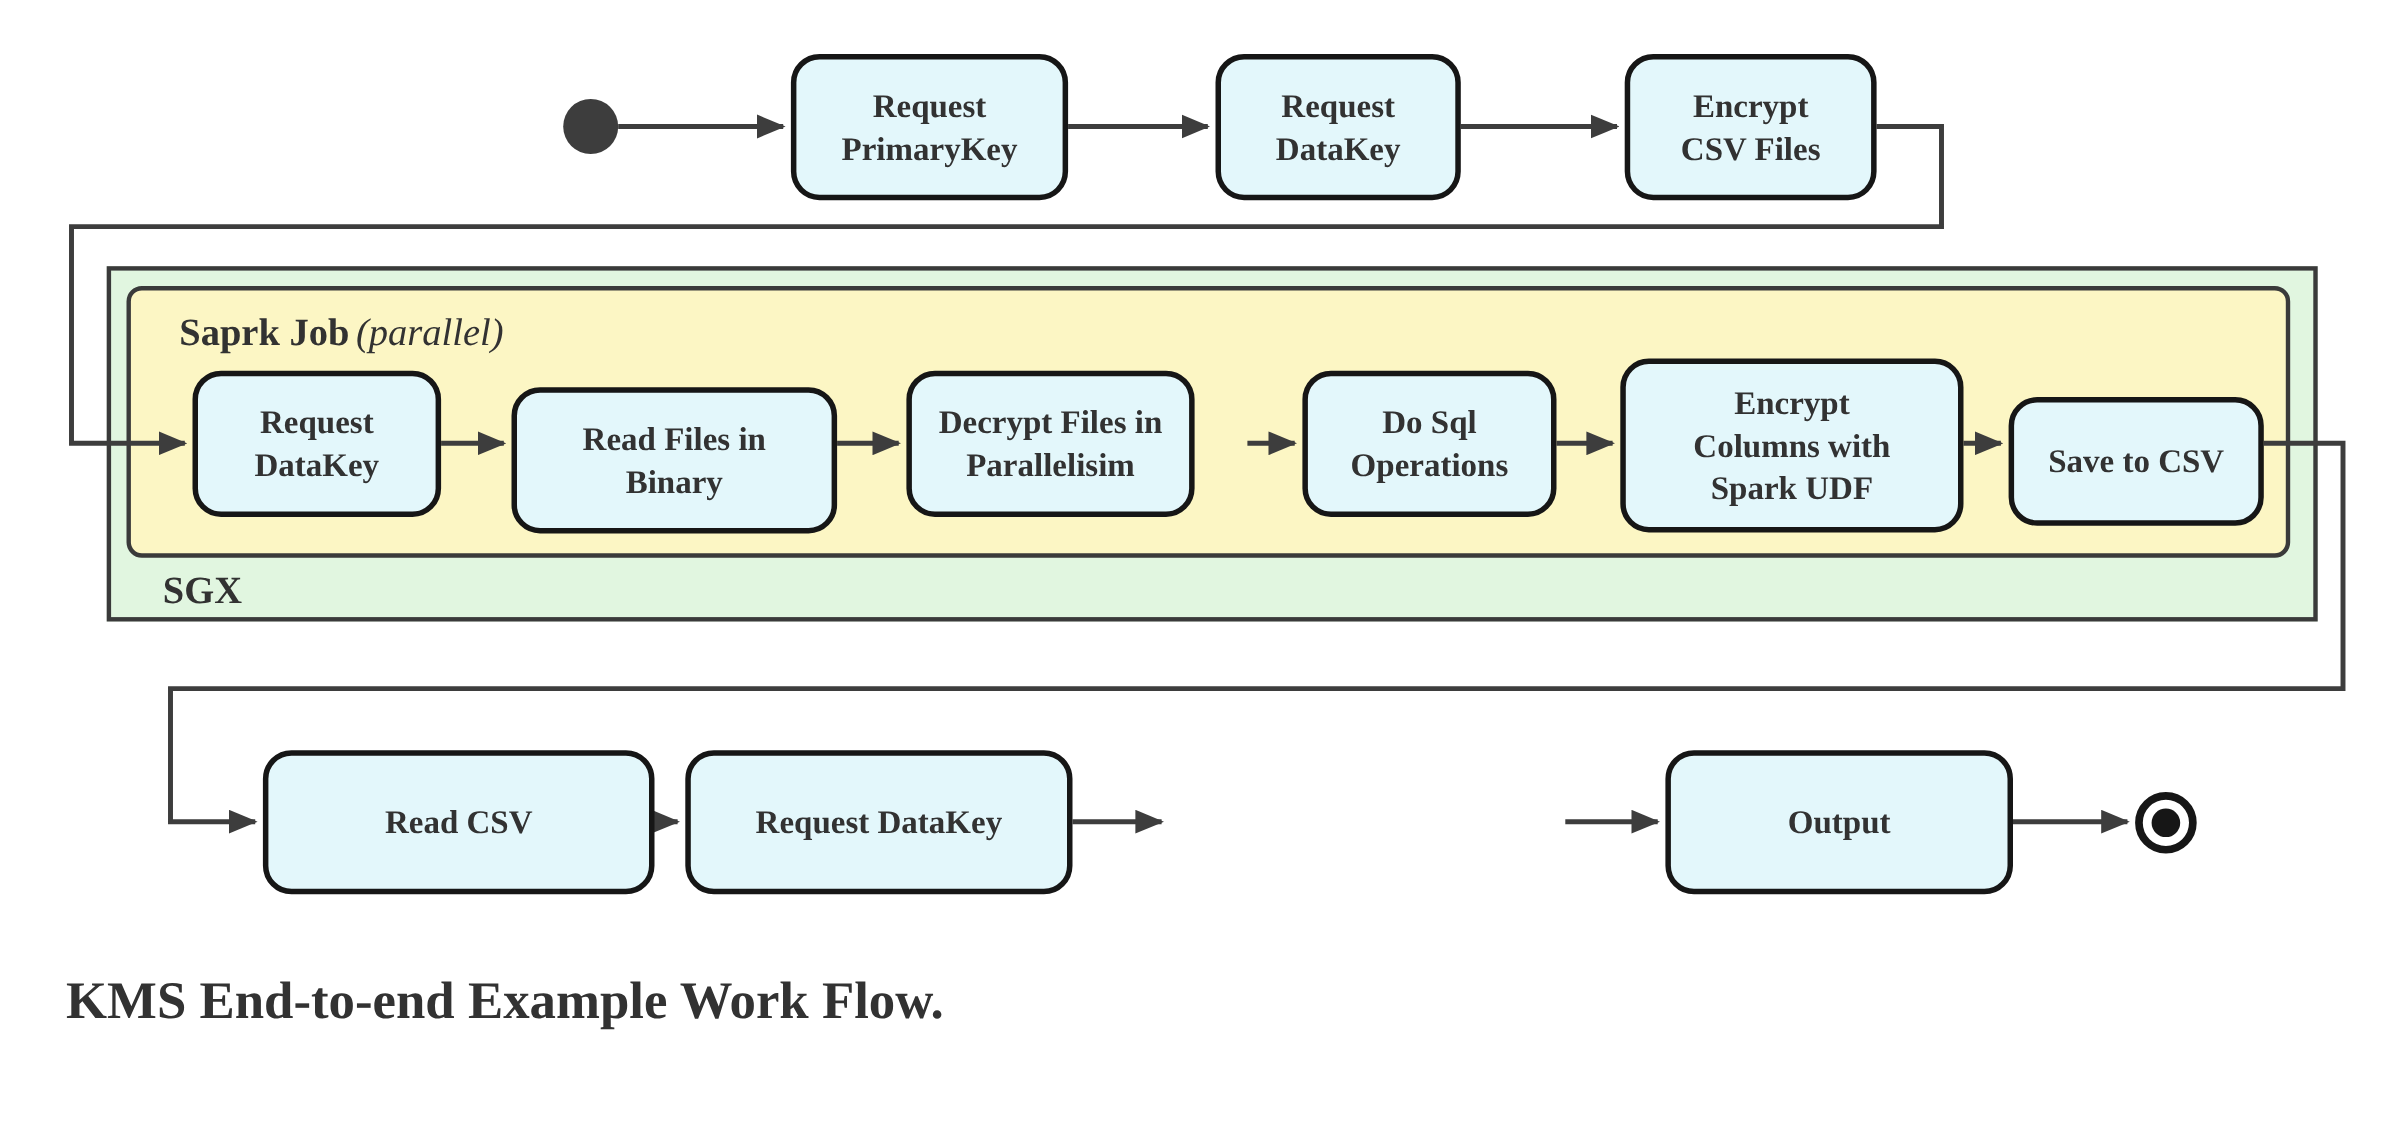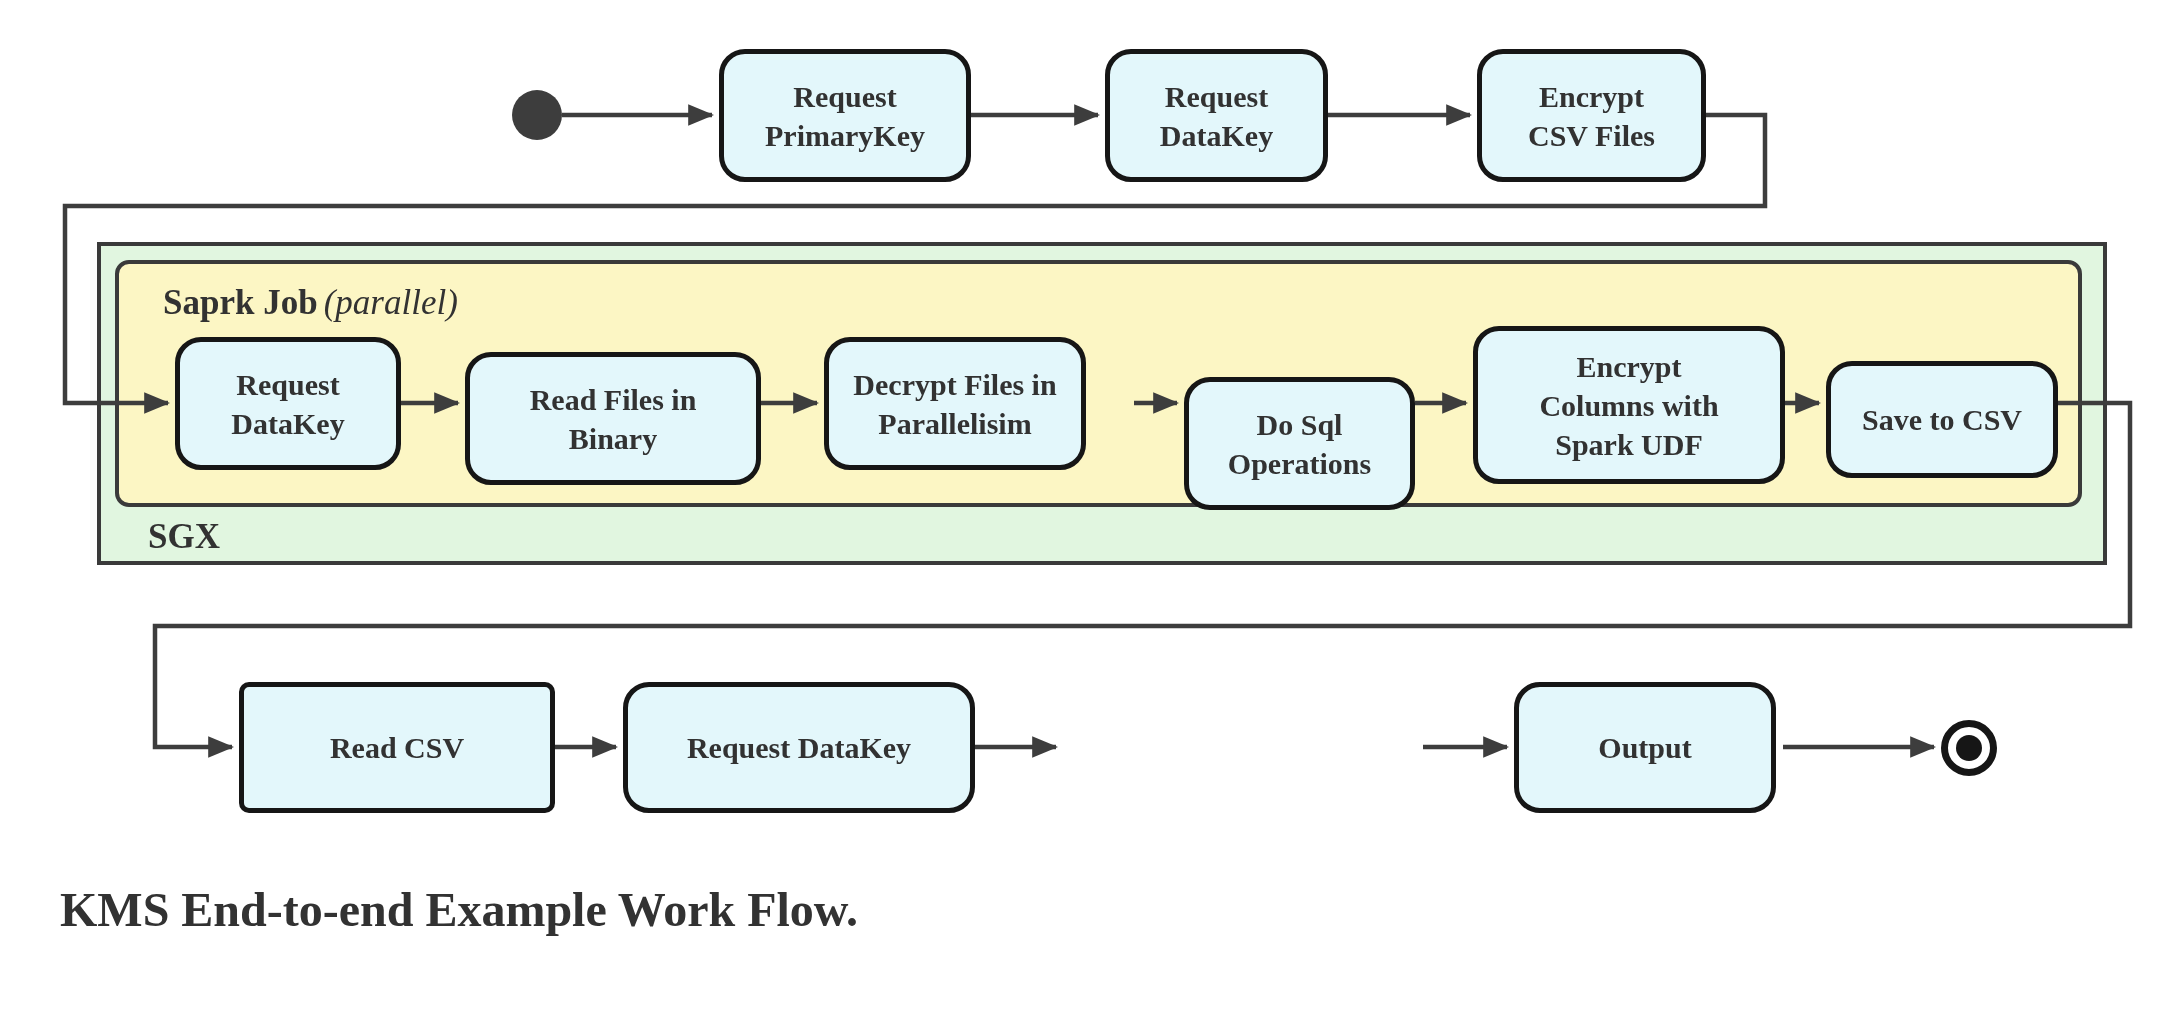--- a/index.html
+++ b/index.html
@@ -117,26 +117,26 @@
 DataKey</div>
   <div class="node" style="left:1477px;top:49px;width:229px;height:133px;">Encrypt
 CSV Files</div>
 
   <div class="node" style="left:175px;top:337px;width:226px;height:133px;">Request
 DataKey</div>
   <div class="node" style="left:465px;top:352px;width:296px;height:133px;">Read Files in
 Binary</div>
   <div class="node" style="left:824px;top:337px;width:262px;height:133px;">Decrypt Files in
 Parallelisim</div>
-  <div class="node" style="left:1184px;top:337px;width:231px;height:133px;margin-top:40px;">Do Sql
+  <div class="node" style="left:1184px;top:337px;width:231px;height:133px;">Do Sql
 Operations</div>
   <div class="node" style="left:1473px;top:326px;width:312px;height:158px;">Encrypt
 Columns with
 Spark UDF</div>
   <div class="node" style="left:1826px;top:337px;width:232px;height:117px;margin-top:24px;">Save to CSV</div>
 
-  <div class="node" style="left:239px;top:682px;width:316px;height:131px;border-radius:10px;">Read CSV</div>
+  <div class="node" style="left:239px;top:682px;width:356px;height:131px;">Read CSV</div>
   <div class="node" style="left:623px;top:682px;width:352px;height:131px;">Request DataKey</div>
-  <div class="node" style="left:1514px;top:682px;width:262px;height:131px;">Output</div>
+  <div class="node" style="left:1514px;top:682px;width:316px;height:131px;">Output</div>
 
   <div class="caption">KMS End-to-end Example Work Flow.</div>
 
 </div>
 
 </body></html>

